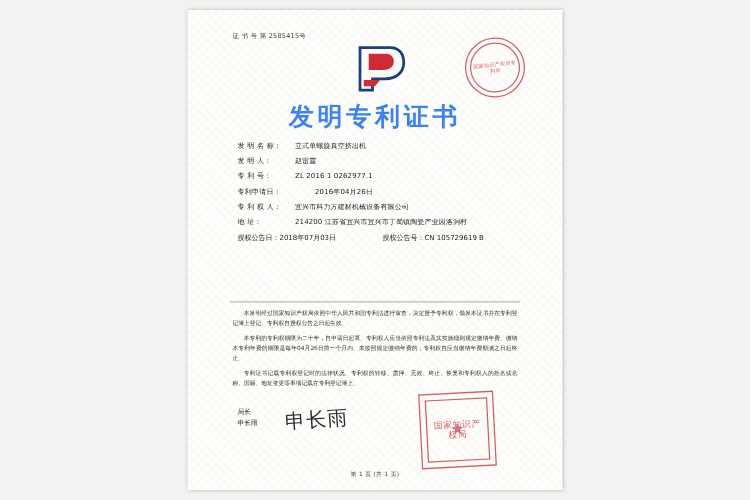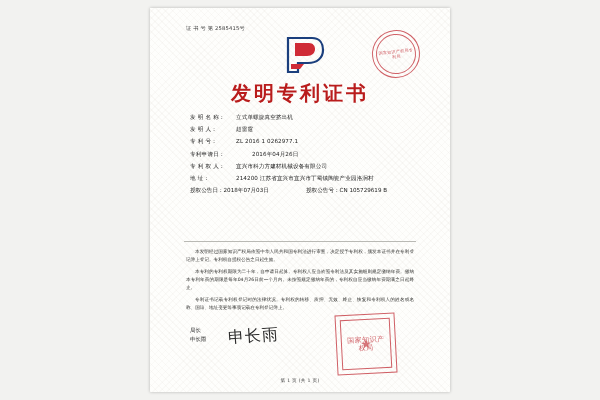--- a/index.html
+++ b/index.html
@@ -96,21 +96,21 @@
   }
 
   .main-title {
     position: absolute;
     left: 0;
     right: 0;
     top: 72px;
     text-align: center;
     font-size: 20px;
     letter-spacing: 3px;
-    color: #b91c1c;
+    color: #3b82f6;
     font-family: "DejaVu Serif", "Liberation Serif", serif;
     font-weight: bold;
   }
 
   .fields {
     position: absolute;
     left: 40px;
     top: 106px;
     width: 224px;
   }

